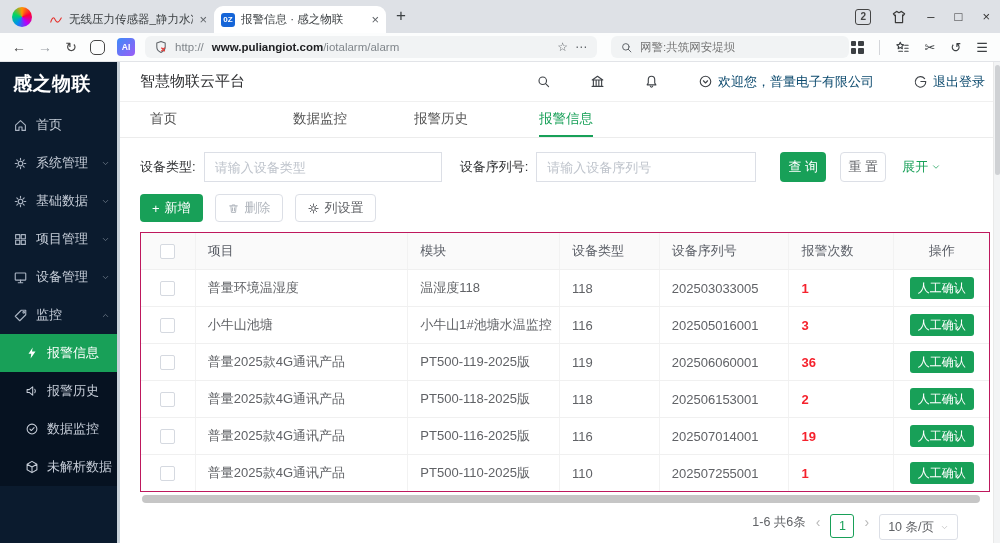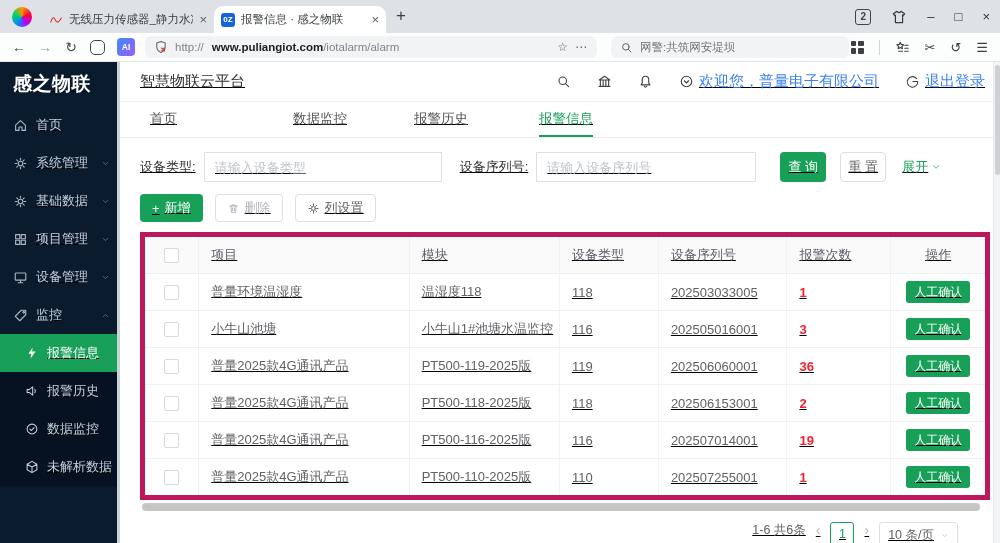--- a/index.html
+++ b/index.html
@@ -46,37 +46,37 @@
   .searchbox svg { width:13px; height:13px; color:#5f6368; flex-shrink:0; }
   .searchbox input { border:none; outline:none; background:transparent; font-size:11.5px; color:#5f6368; width:100%;
                      font-family:inherit; }
   .tb-icons { display:flex; align-items:center; gap:15px; margin-left:auto; margin-right:6px; color:#3c4043; font-size:13px; }
   .appgrid { width:13px; height:13px; display:grid; grid-template-columns:1fr 1fr; gap:2px; }
   .appgrid i { background:#3c4043; border-radius:1px; }
   .tdiv { width:1px; height:15px; background:#d4d6da; }
   .bmstar { width:15px; height:15px; color:#3c4043; }
 
   
-  .app { position:absolute; top:62px; left:0; right:0; bottom:0; display:flex;text-decoration:underline; }
+  .app { position:absolute; top:62px; left:0; right:0; bottom:0; display:flex; }
   .sidebar { width:120px; flex-shrink:0; background:#0b1b2e; color:#c6cdd8; position:relative; }
   .sb-scrollbar { position:absolute; right:0; top:0; bottom:0; width:3px; background:#c9d2da; }
   .logo { height:44px; display:flex; align-items:center; padding-left:13px; color:#fff; font-size:19px;
           font-weight:bold; letter-spacing:0.5px; }
   .sb-item { height:38px; display:flex; align-items:center; padding:0 10px 0 13px; gap:8px; font-size:13px; }
   .sb-item svg { width:15px; height:15px; flex-shrink:0; color:#aab4c2; }
   .sb-item .chev { margin-left:auto; width:9px; height:9px; color:#7c8795; }
   .submenu { background:#061221; }
   .sub-item { height:38px; display:flex; align-items:center; padding-left:25px; gap:8px; font-size:13px; color:#c6cdd8; }
   .sub-item svg { width:14px; height:14px; flex-shrink:0; }
   .sub-item.active { background:#18a058; color:#fff; }
 
   .main { flex:1; background:#fff; position:relative; }
   .app-header { height:40px; display:flex; align-items:center; padding:0 15px 0 20px; border-bottom:1px solid #f0f0f0; }
   .app-title { font-size:15px; color:#303133; }
-  .hdr-right { margin-left:auto; display:flex; align-items:center; gap:26px; font-size:15px; color:#3b82f6; }
+  .hdr-right { margin-left:auto; display:flex; align-items:center; gap:39px; font-size:13px; color:#0c4a6e; }
   .hdr-right svg { width:15px; height:15px; color:#3f4348; }
   .witem { display:flex; align-items:center; gap:5px; }
 
   .nav-tabs { height:36px; border-bottom:1px solid #ececec; display:flex; align-items:stretch; font-size:13.5px; color:#555; }
   .nav-tab { display:flex; align-items:center; border-bottom:2px solid transparent; }
   .nav-tab:nth-of-type(1){ margin-left:30px; }
   .nav-tab:nth-of-type(2){ margin-left:116px; }
   .nav-tab:nth-of-type(3){ margin-left:67px; }
   .nav-tab:nth-of-type(4){ margin-left:71px; }
   .nav-tab.active { color:#18a058; border-bottom-color:#18a058; }
@@ -97,21 +97,21 @@
   .expand { margin-left:16px; color:#18a058; display:flex; align-items:center; gap:3px; }
   .expand svg { width:10px; height:10px; }
 
   .actions { display:flex; align-items:center; margin:12px 0 0 20px; gap:12px; }
   .btn-add { height:28px; padding:0 12px; display:flex; align-items:center; gap:5px; }
   .btn-outl { height:28px; padding:0 11px; display:flex; align-items:center; gap:5px; }
   .btn-outl svg { width:13px; height:13px; }
   .del-txt { color:#b1b6bd; }
   .btn-del svg { color:#b1b6bd; }
 
-  .table { margin:10px 10px 0 20px; width:850px; border:5px solid #be185d; font-size:13px; }
+  .table { margin:10px 10px 0 20px; width:850px; border:1px solid #be185d; font-size:13px; }
   .thead { background:#fafafa; height:36px; display:flex; color:#5a5e66; }
   .trow { height:37px; display:flex; border-top:1px solid #f0f0f0; color:#606266; }
   .cell { display:flex; align-items:center; padding:0 12px; border-right:1px solid #f2f2f2; overflow:hidden;
           white-space:nowrap; }
   .cell:last-child { border-right:none; }
   .c0 { width:55px; justify-content:center; padding:0; }
   .c1 { width:213px; }
   .c2 { width:152px; }
   .c3 { width:100px; }
   .c4 { width:130px; }

